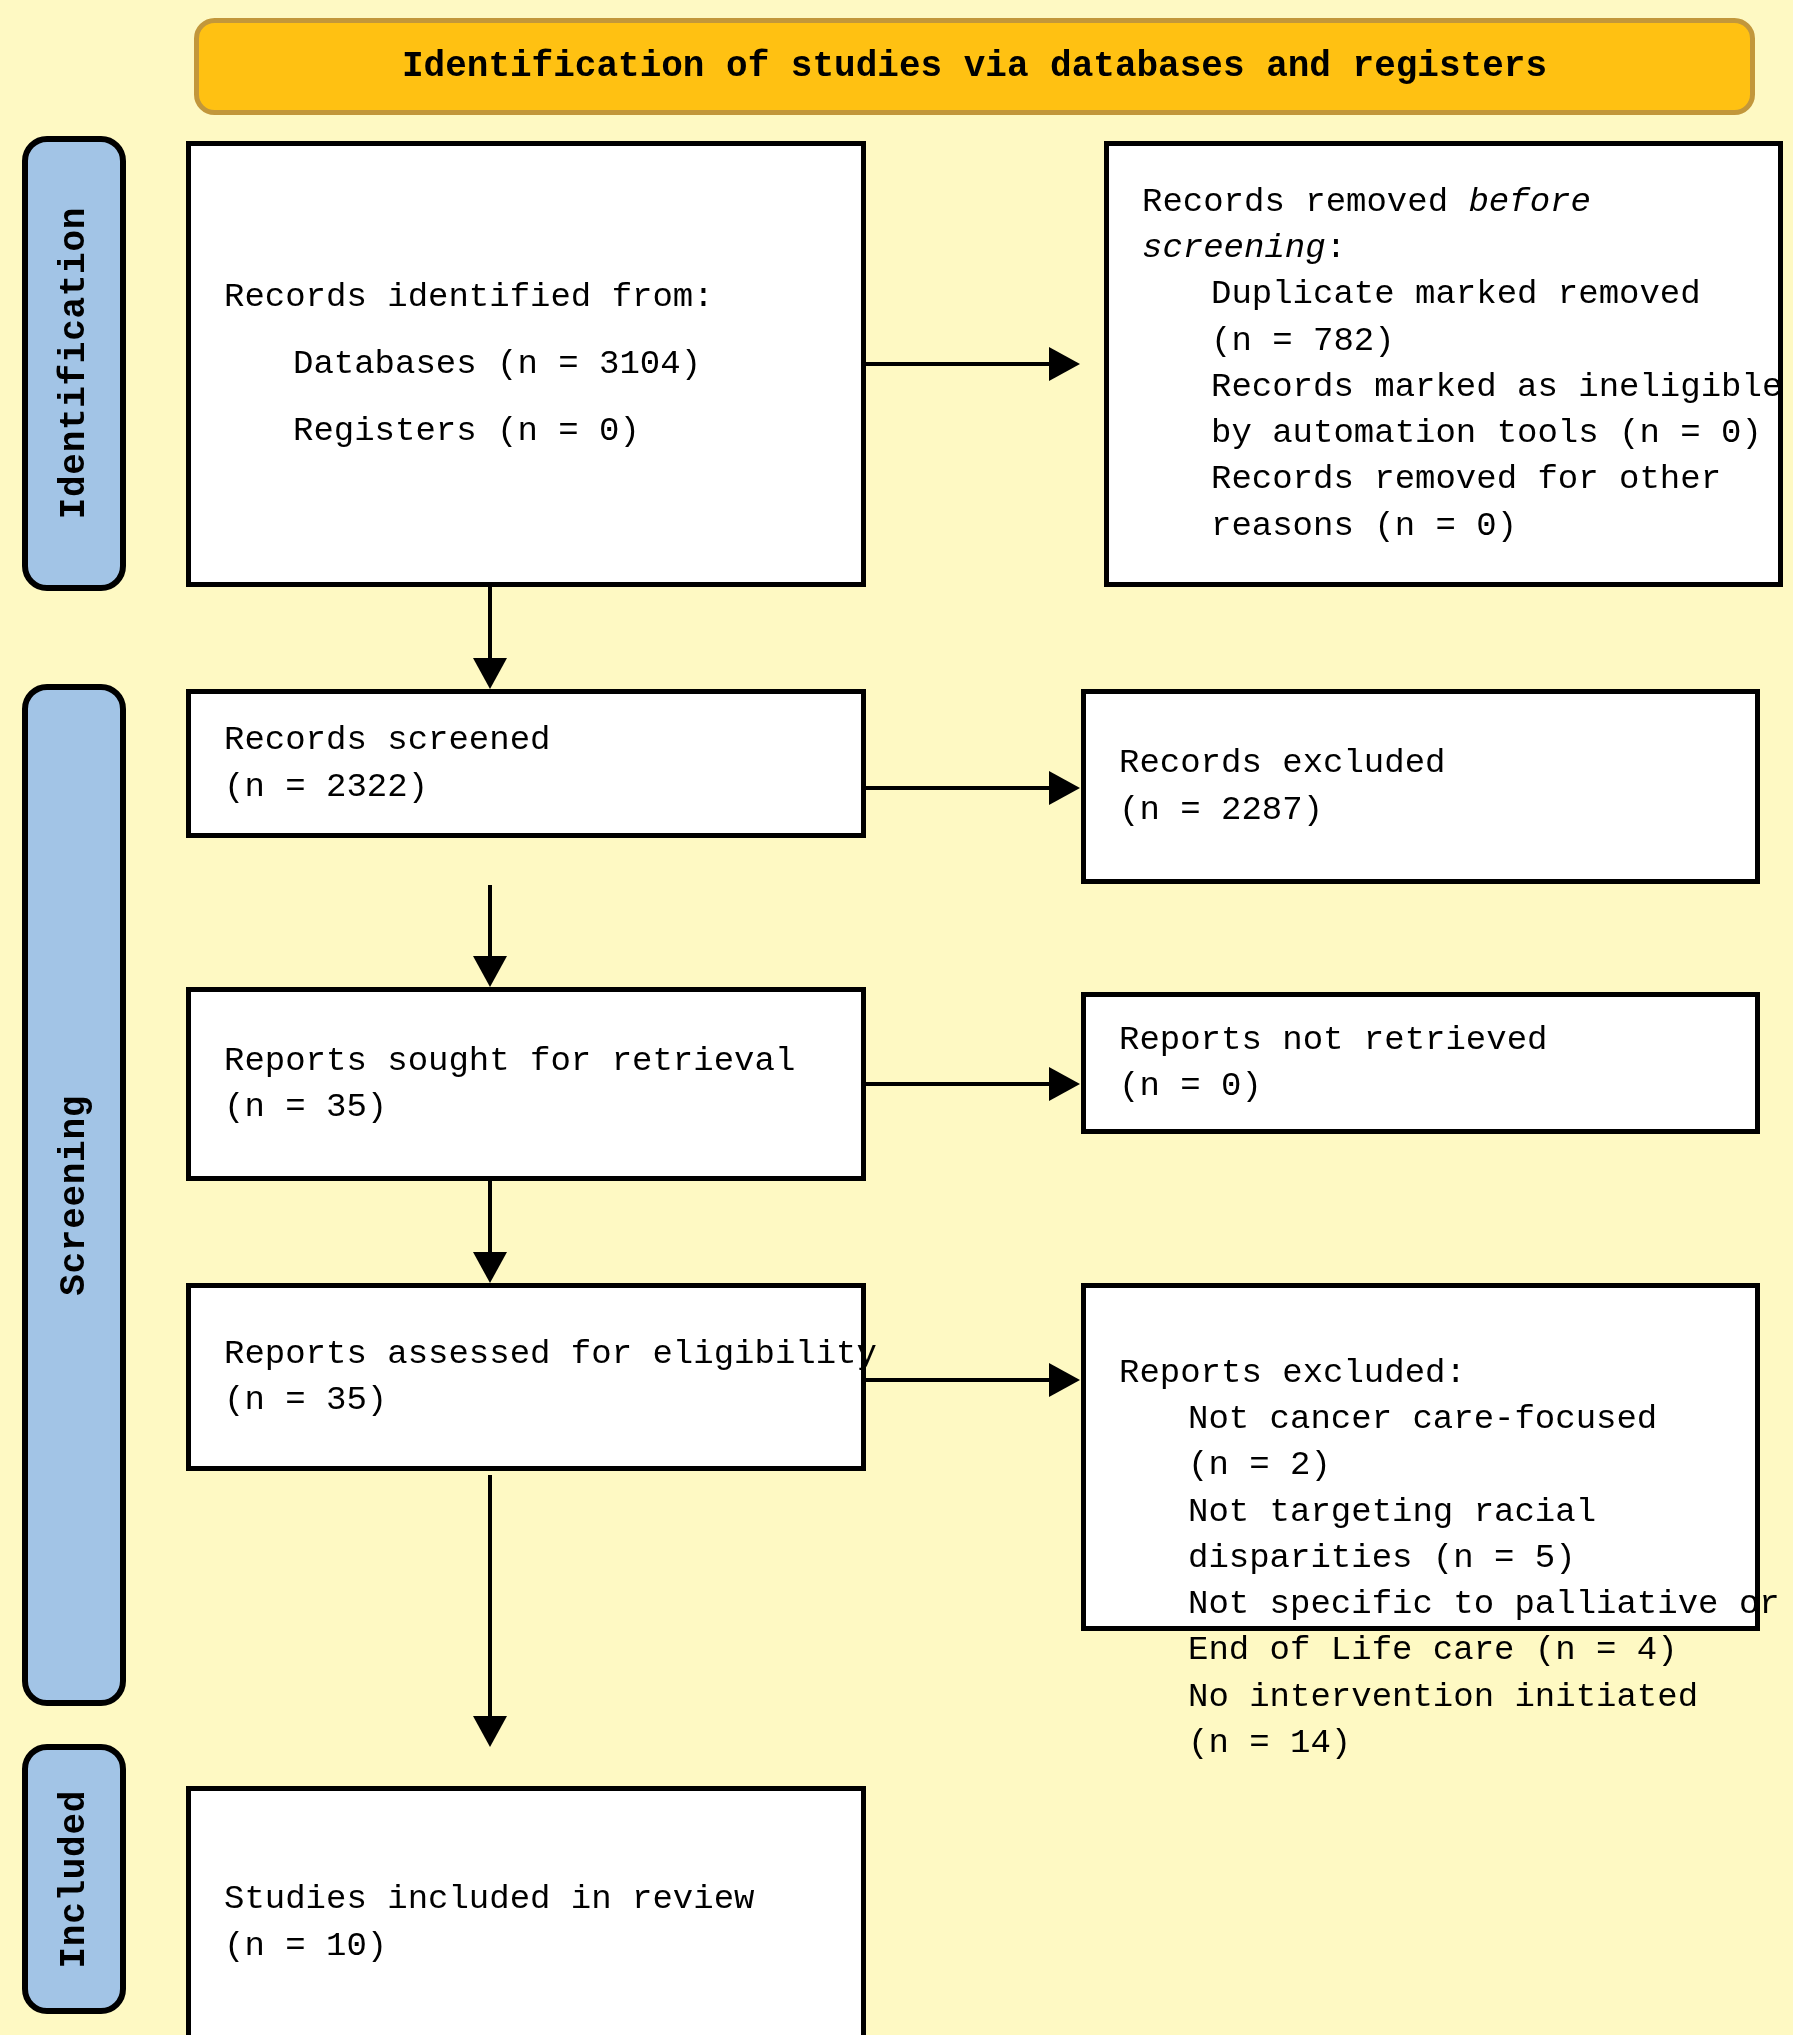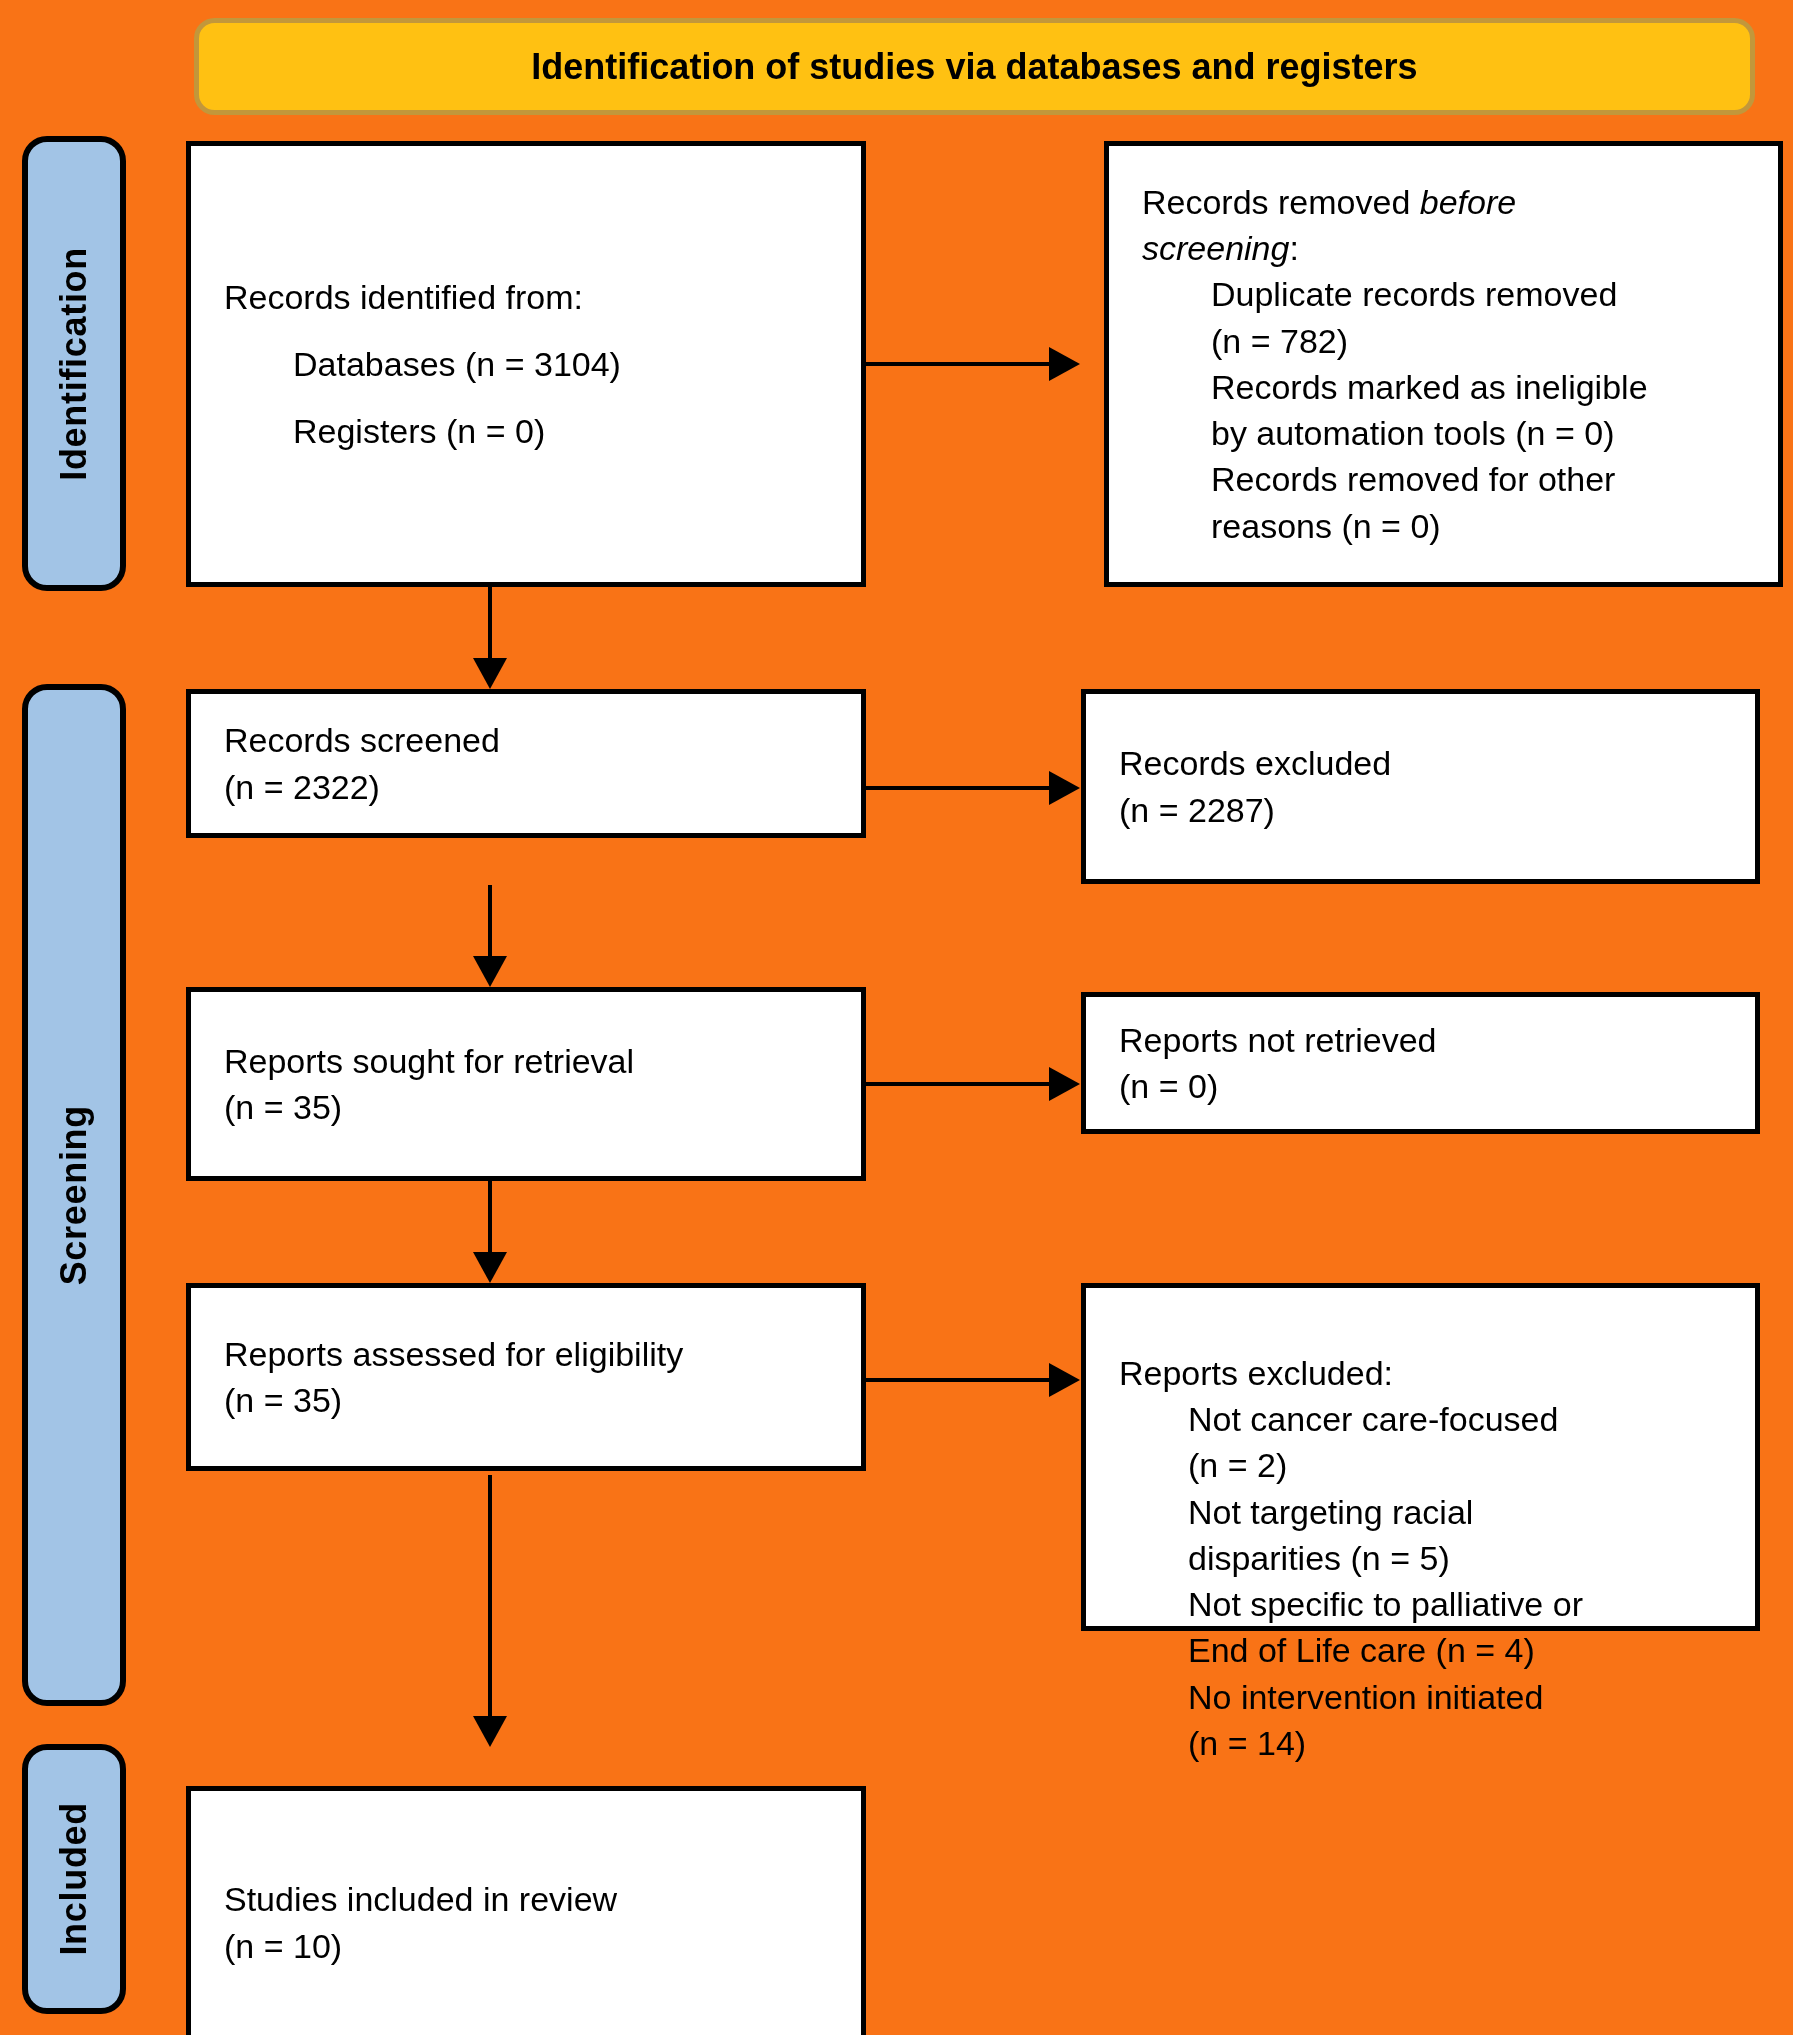--- a/index.html
+++ b/index.html
@@ -1,20 +1,20 @@
 <!DOCTYPE html>
 <html style="--banner_fill: #FFC112; --banner_border: #C2973B; --stage_fill: #A2C4E6; --box_bg: #FFFFFF; --line: #000000;font-size:11.7px"><head>
 <meta charset="utf-8">
 <style>
   html,body{margin:0;padding:0;background:#ffffff;}
   .canvas{
     position:relative;
     width:1793px;height:2035px;
-    background:#f97316;
-    font-family:Liberation Sans, sans-serif;
+    background:#fef9c3;
+    font-family:Liberation Mono, monospace;
     color:#000;
     overflow:hidden;
   }
   
   .banner{
     position:absolute;left:194px;top:18.3px;width:1561px;height:97px;
     background:var(--banner_fill,#FFC112);
     border:5.1px solid var(--banner_border,#C2973B);
     border-radius:20.5px;
     box-sizing:border-box;
@@ -110,21 +110,21 @@
     </div>
 
   <div class="box v-center" style="left:186px;top:1747px;width:680px;height:273px;margin-top:39px;">
       <div class="tline"><span>Studies included in review</span></div>
       <div class="tline"><span>(n = 10)</span></div>
     </div>
 
   <div class="box v-top pt45" style="left:1081px;top:141px;width:679px;height:446px;">
       <div class="tline"><span>Records removed </span><span style="font-style: italic;">before</span></div>
       <div class="tline"><span style="font-style: italic;">screening</span><span>:</span></div>
-      <div class="tline indent"><span>Duplicate records removed</span></div>
+      <div class="tline indent"><span>Duplicate marked removed</span></div>
       <div class="tline indent"><span>(n = 782)</span></div>
       <div class="tline indent"><span>Records marked as ineligible</span></div>
       <div class="tline indent"><span>by automation tools (n = 0)</span></div>
       <div class="tline indent"><span>Records removed for other</span></div>
       <div class="tline indent"><span>reasons (n = 0)</span></div>
     </div>
 
   <div class="box v-center" style="left:1081px;top:689px;width:679px;height:195px;">
       <div class="tline"><span>Records excluded</span></div>
       <div class="tline"><span>(n = 2287)</span></div>

